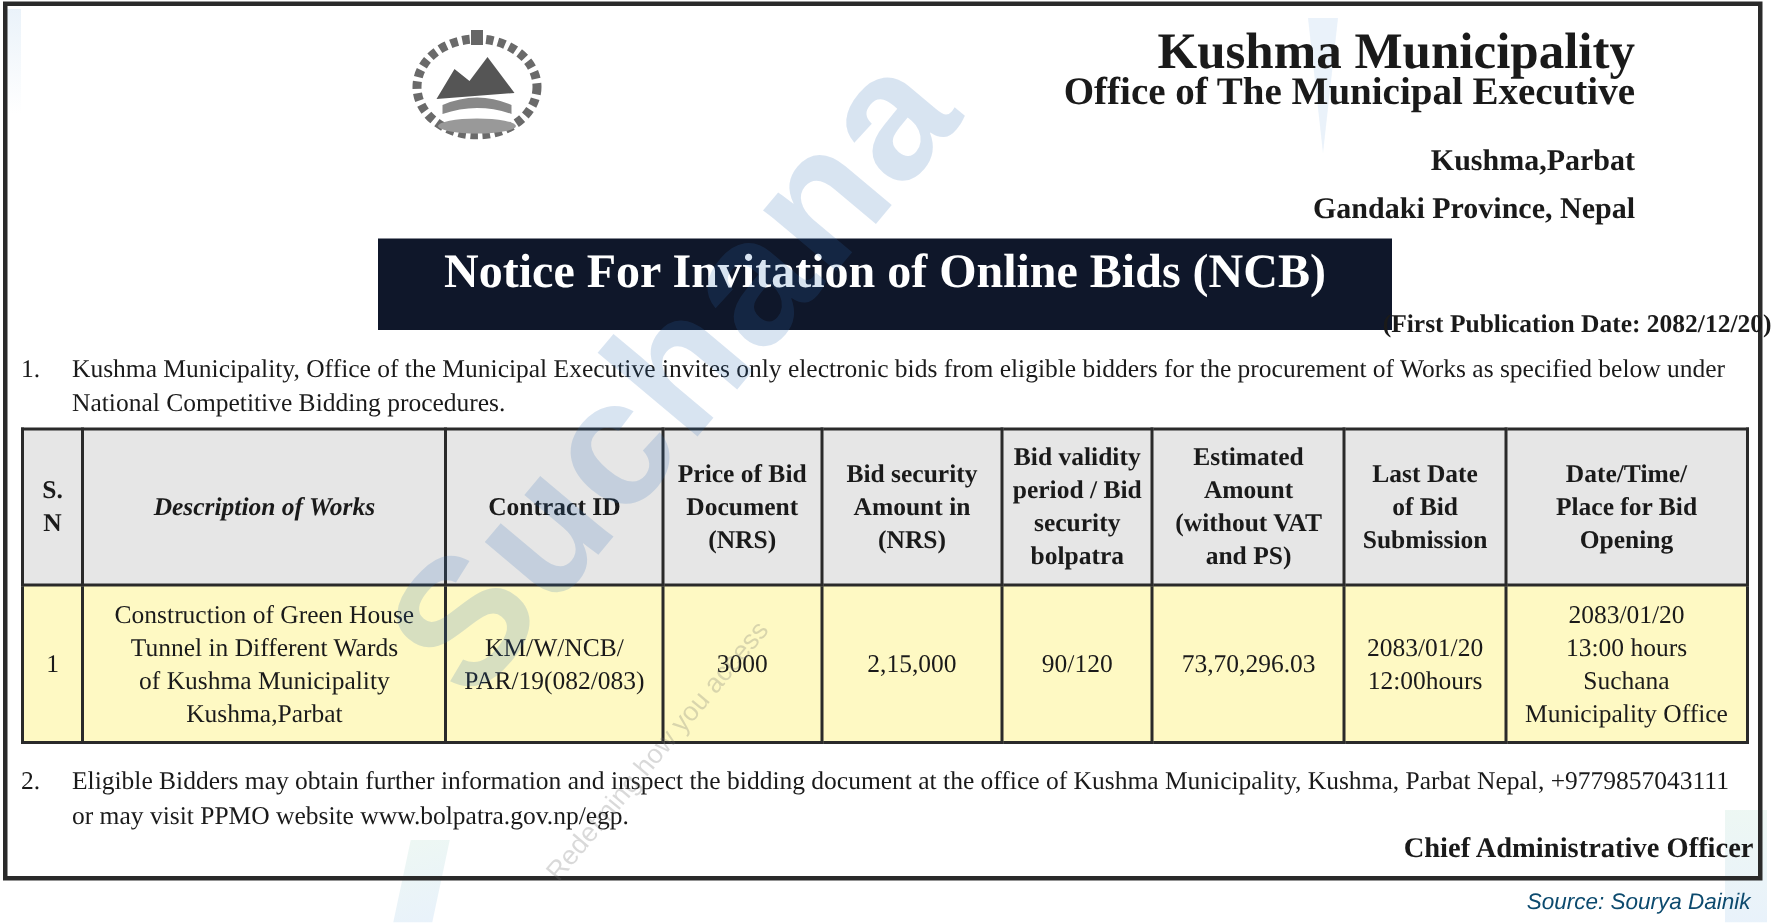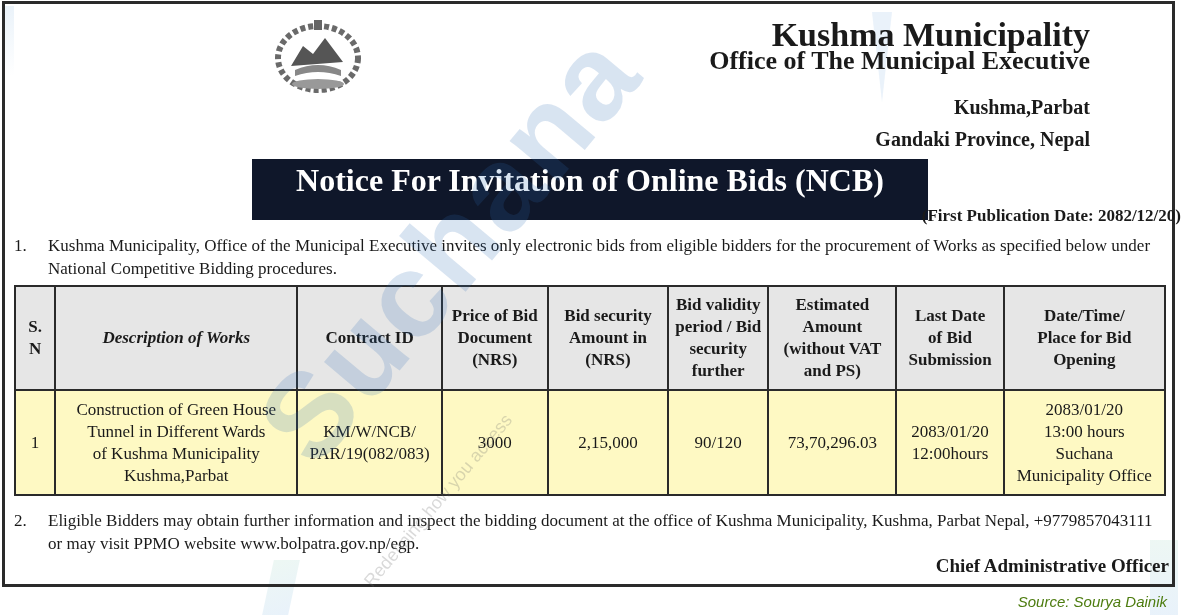--- a/index.html
+++ b/index.html
@@ -63,21 +63,21 @@
   .c-price { width:100px;margin-top:48px; }
   .c-sec { width:114px; }
   .c-val { width:94px;margin-left:13px; }
   .c-est { width:122px; }
   .c-last { width:101px; }
   .c-open { width:155px; }
 
   .signature { position:absolute; right:12px; top:555px; font-weight:bold; font-size:19px; }
   .source {
     position:absolute; right:14px; top:593px; font-family:"Liberation Sans", "DejaVu Sans", sans-serif;
-    font-style:italic; font-size:15px; color:#4d7c0f;
+    font-style:italic; font-size:15px; color:#0c4a6e;
   }
   .ln { display:block; }
 </style>
 </head>
 <body>
 
 <div class="wm-shard s1"></div>
 <div class="wm-shard s2"></div>
 <div class="wm-shard s3"></div>
 <div class="wm-shard s4"></div>
@@ -125,21 +125,21 @@
       </th>
       <th class="c-sec">
         <span class="ln">Bid security</span>
           <span class="ln">Amount in</span>
           <span class="ln">(NRS)</span>
       </th>
       <th class="c-val">
         <span class="ln">Bid validity</span>
           <span class="ln">period / Bid</span>
           <span class="ln">security</span>
-          <span class="ln">further</span>
+          <span class="ln">bolpatra</span>
       </th>
       <th class="c-est">
         <span class="ln">Estimated</span>
           <span class="ln">Amount</span>
           <span class="ln">(without VAT</span>
           <span class="ln">and PS)</span>
       </th>
       <th class="c-last">
         <span class="ln">Last Date</span>
           <span class="ln">of Bid</span>

